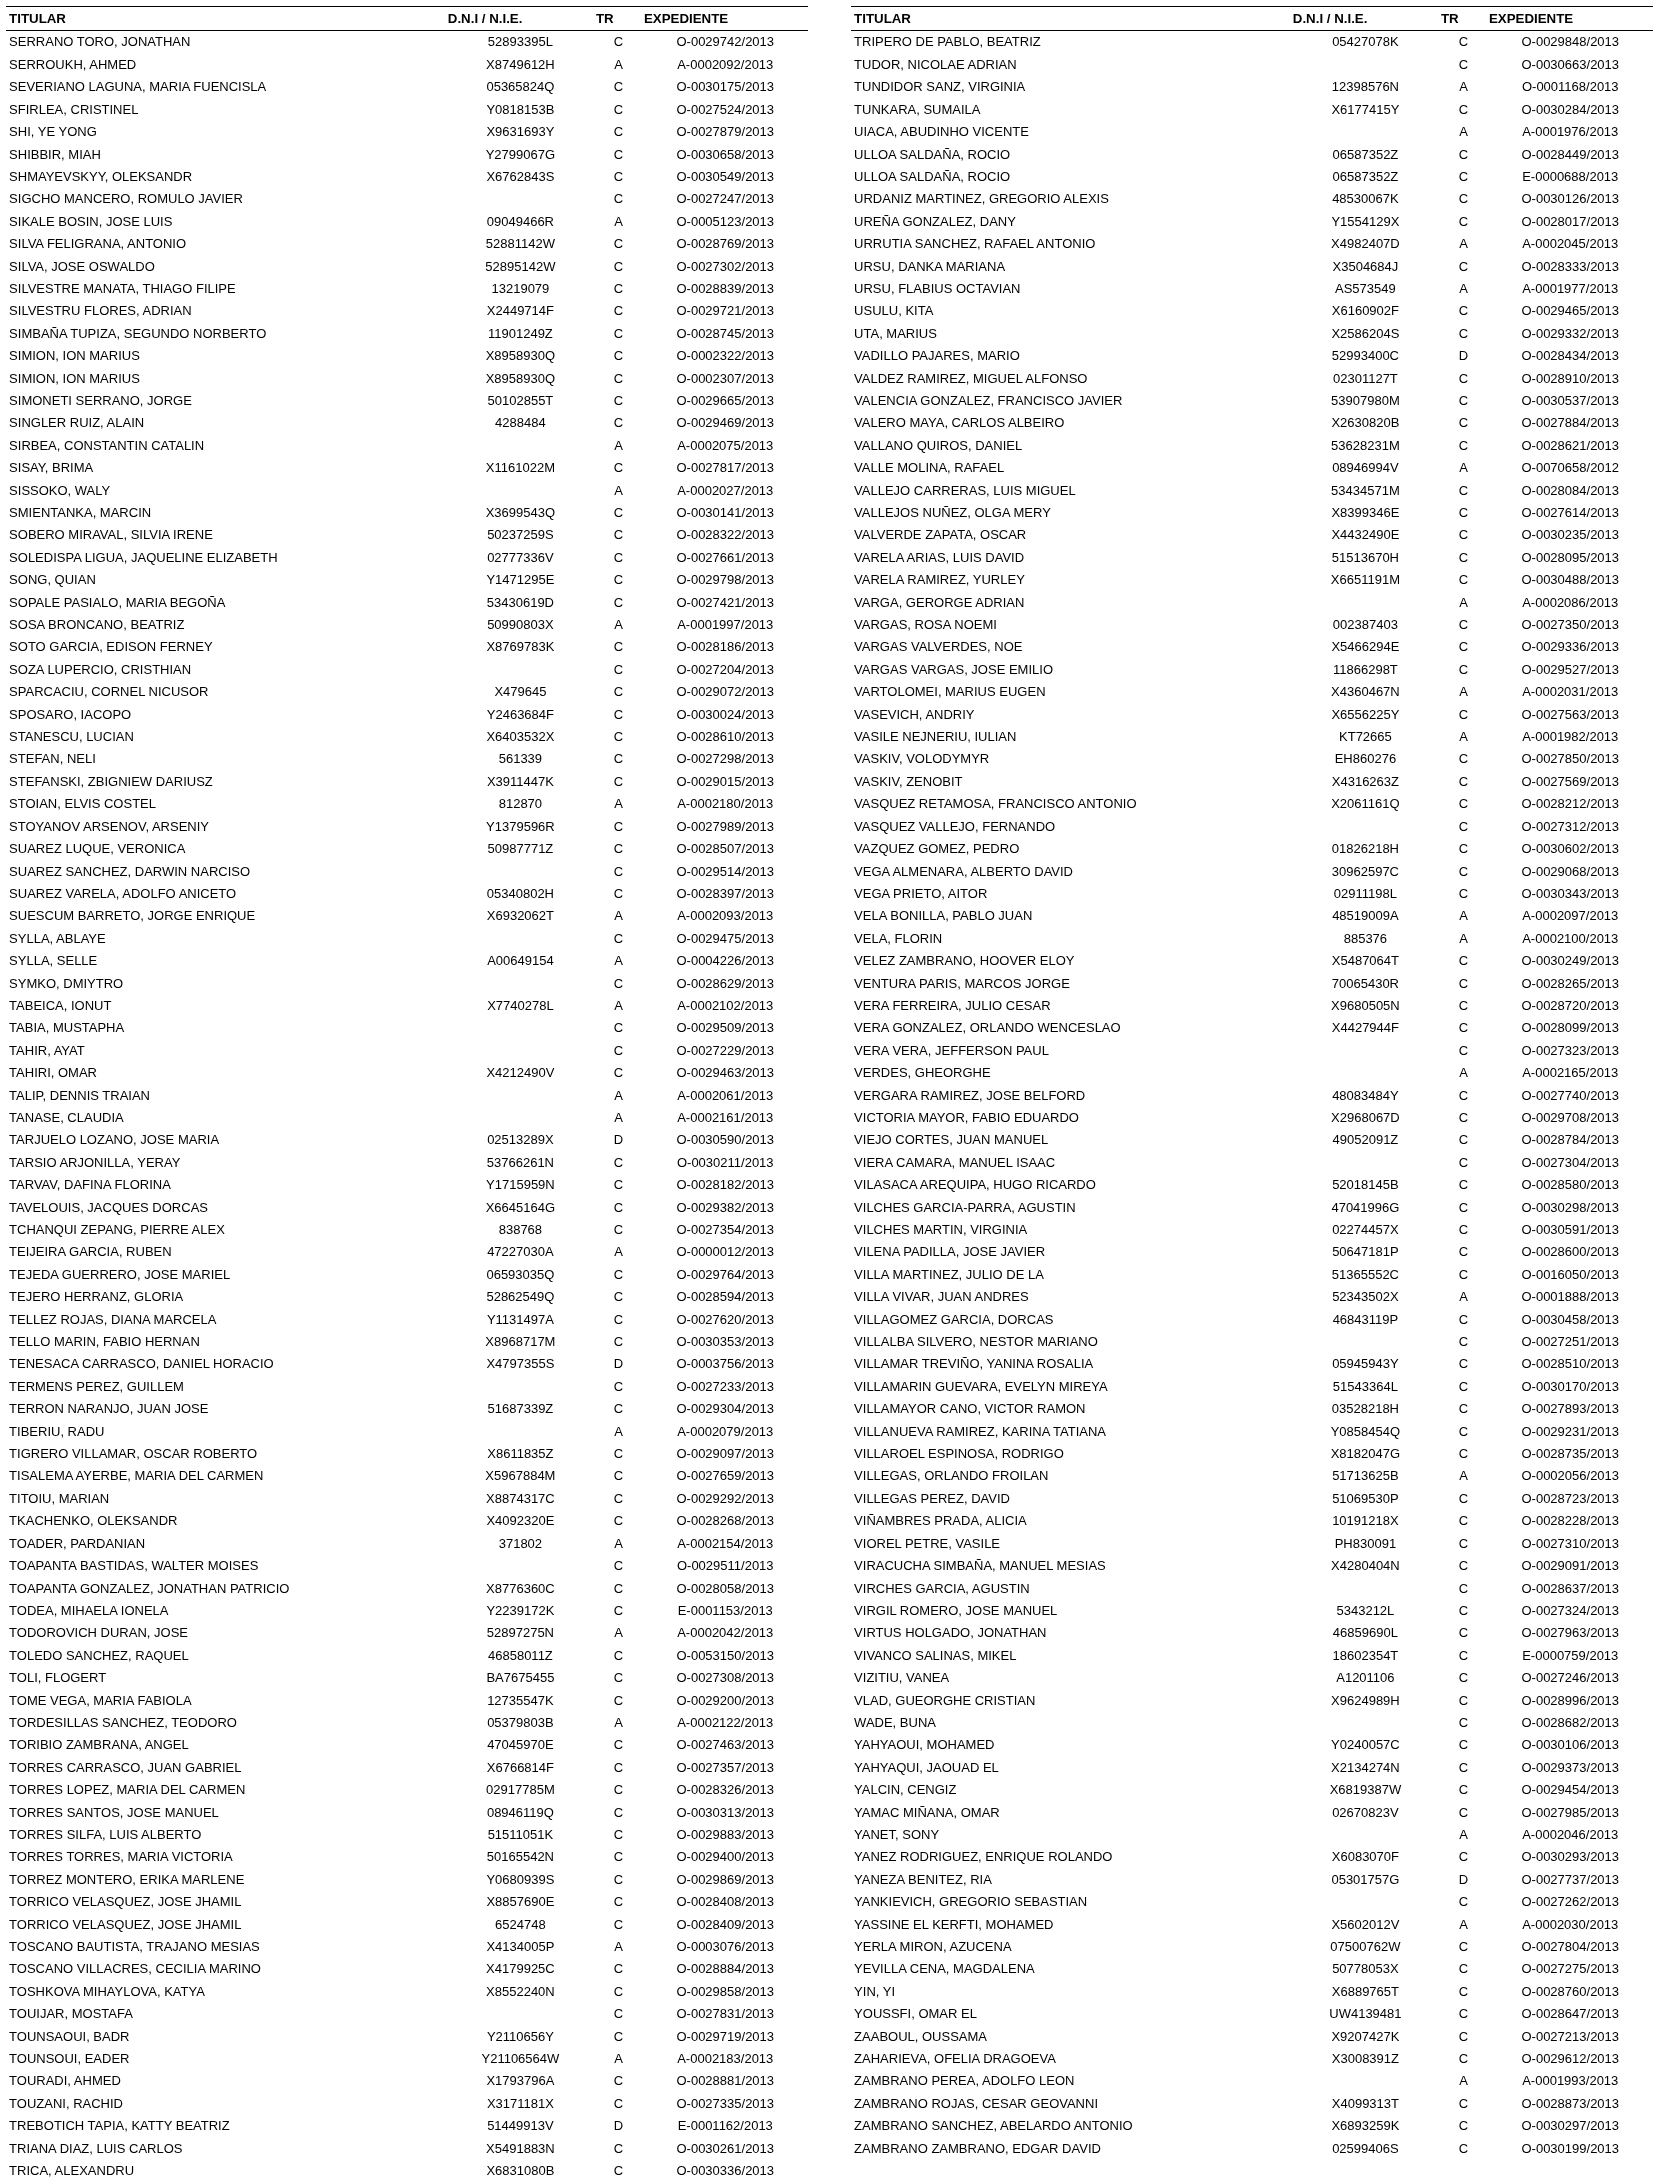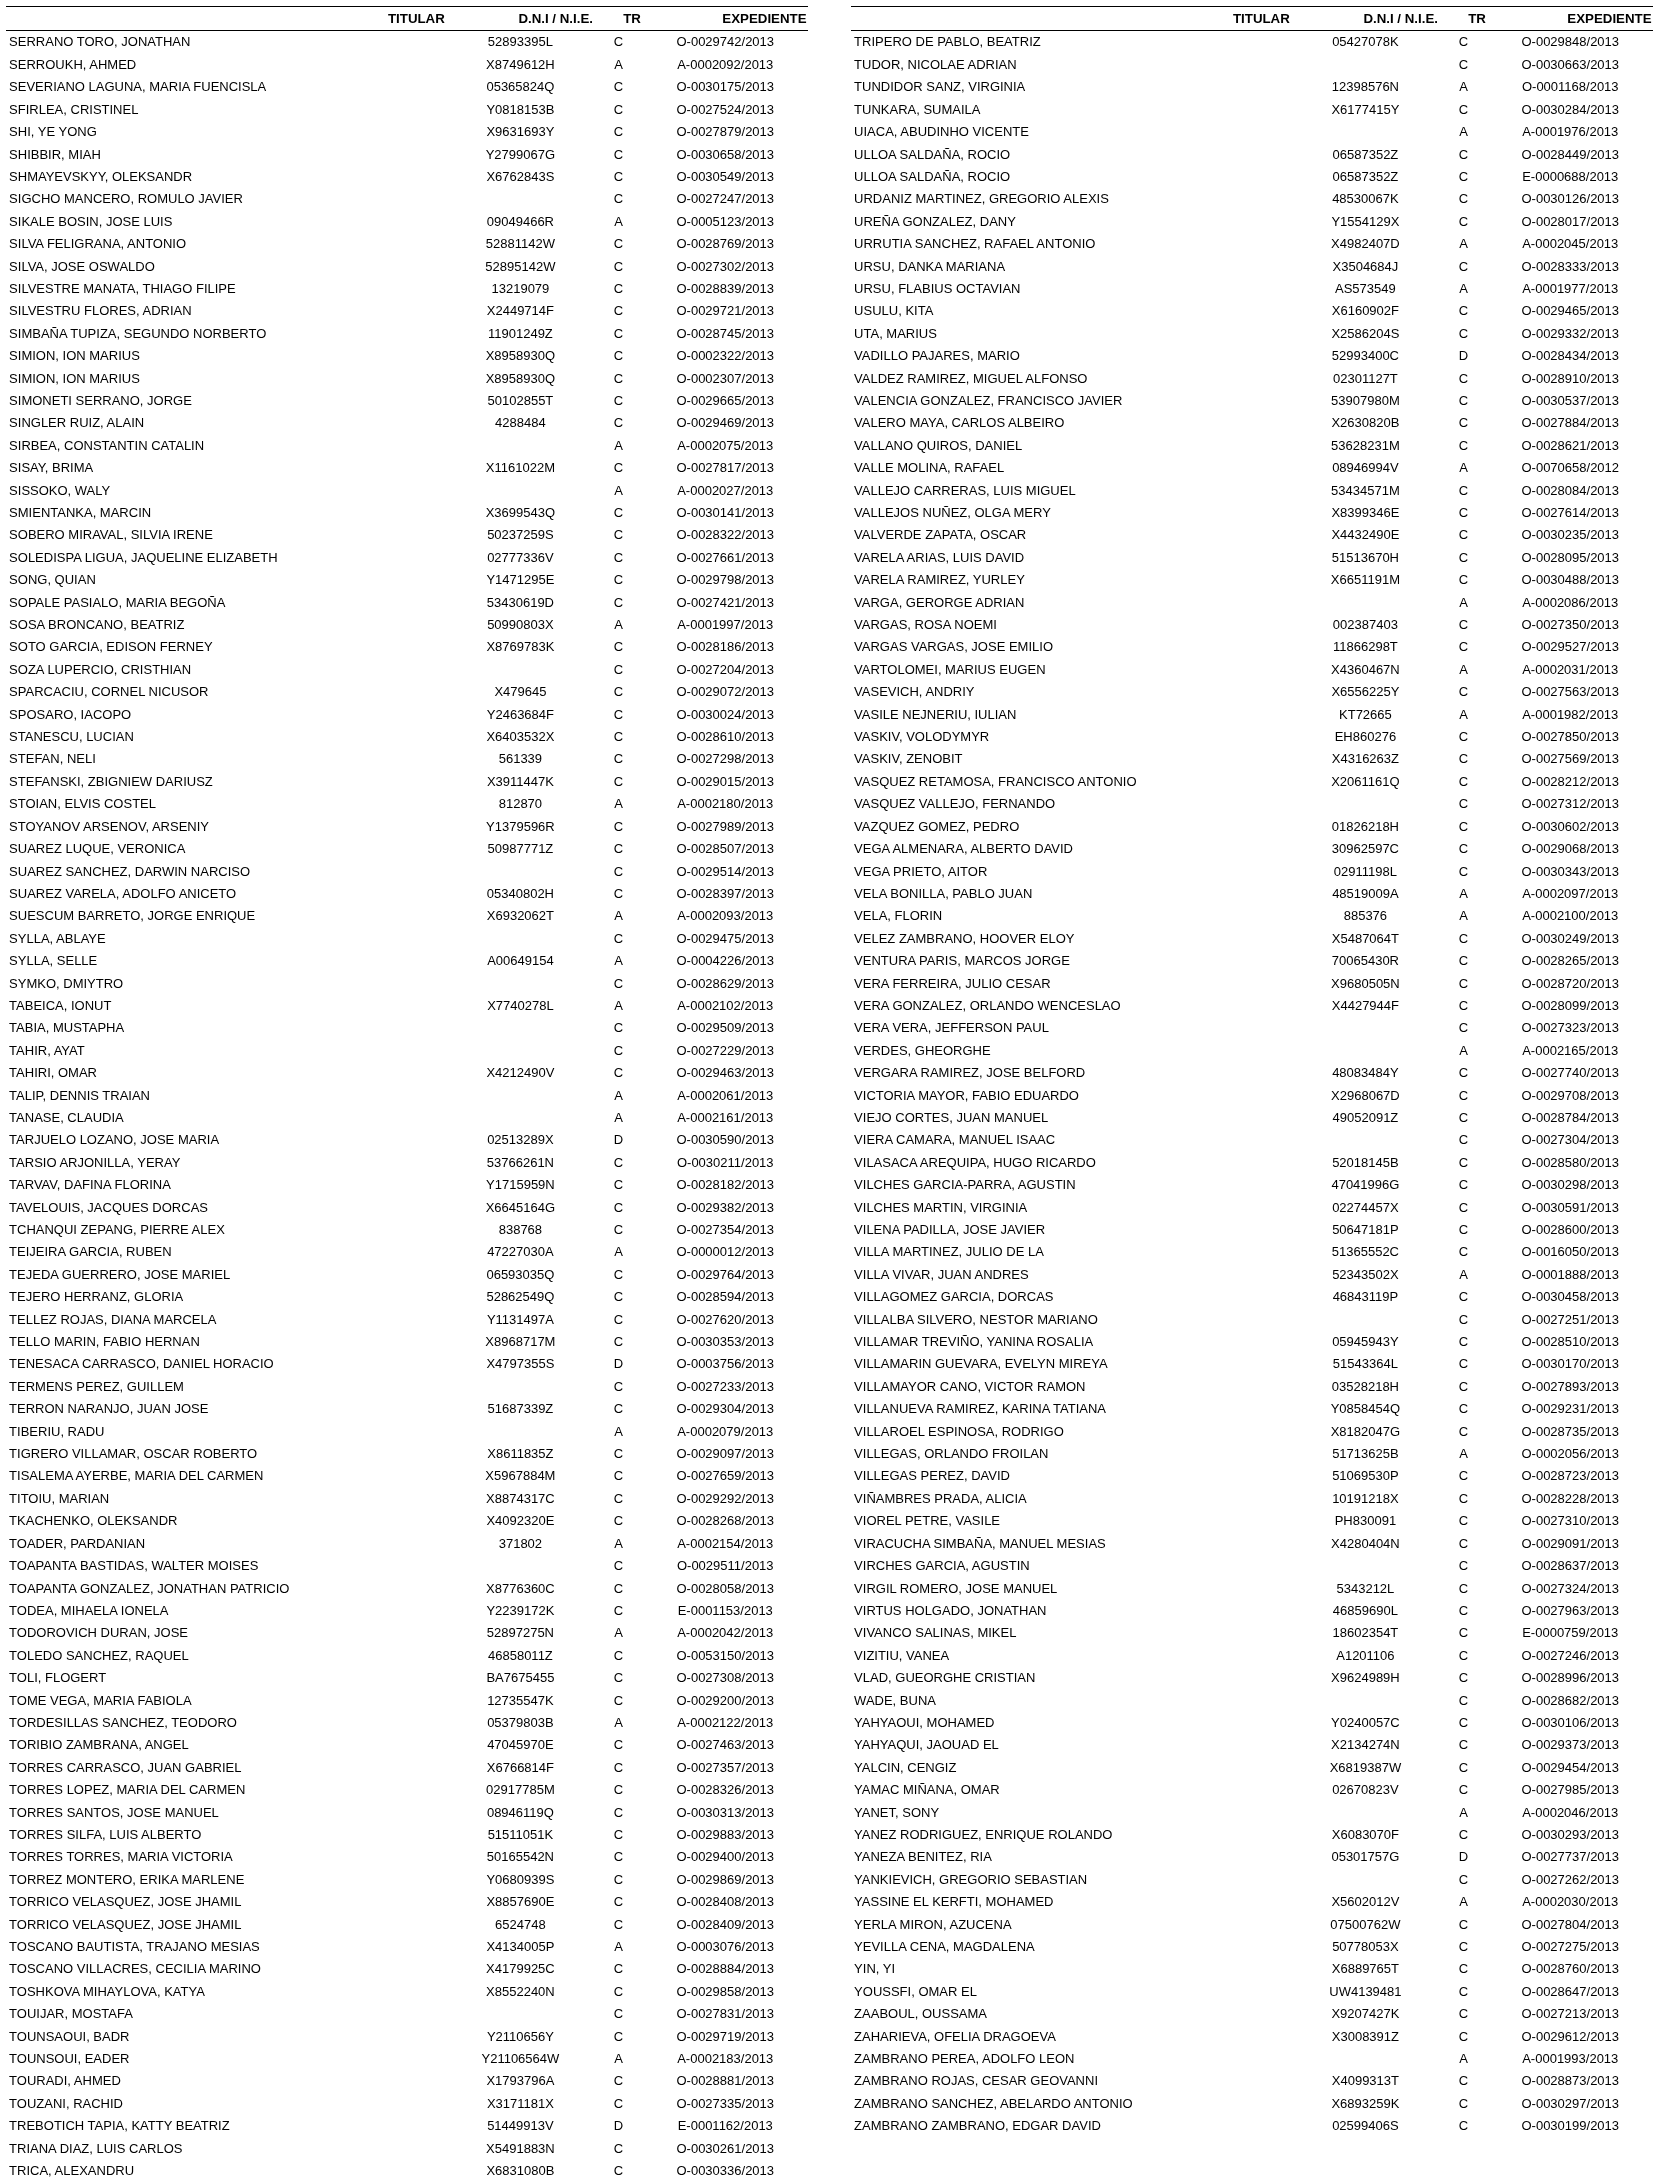--- a/index.html
+++ b/index.html
@@ -20,21 +20,21 @@
   table.records {
     border-collapse: collapse;
     table-layout: fixed;
     width: 802px;
     font-size: 13px;
   }
   table.records thead th {
     border-top: 1.5px solid #000;
     border-bottom: 1.5px solid #000;
     font-weight: bold;
-    text-align: right;
+    text-align: left;
     padding: 3.8px 1.5px 4.6px 1.5px;
     font-size: 13.3px;
     white-space: nowrap;
   }
   table.records td {
     line-height: 22.4px;
     padding: 0 1.5px;
     white-space: nowrap;
     overflow: hidden;
     font-size: 13px;
@@ -819,20 +819,26 @@
             <td class="c-tr">A</td>
             <td class="c-exp">A-0002086/2013</td>
           </tr>
           <tr>
             <td class="c-titular">VARGAS, ROSA NOEMI</td>
             <td class="c-dni">002387403</td>
             <td class="c-tr">C</td>
             <td class="c-exp">O-0027350/2013</td>
           </tr>
           <tr>
+            <td class="c-titular">VARGAS VALVERDES, NOE</td>
+            <td class="c-dni">X5466294E</td>
+            <td class="c-tr">C</td>
+            <td class="c-exp">O-0029336/2013</td>
+          </tr>
+          <tr>
             <td class="c-titular">VARGAS VARGAS, JOSE EMILIO</td>
             <td class="c-dni">11866298T</td>
             <td class="c-tr">C</td>
             <td class="c-exp">O-0029527/2013</td>
           </tr>
           <tr>
             <td class="c-titular">VARTOLOMEI, MARIUS EUGEN</td>
             <td class="c-dni">X4360467N</td>
             <td class="c-tr">A</td>
             <td class="c-exp">A-0002031/2013</td>

